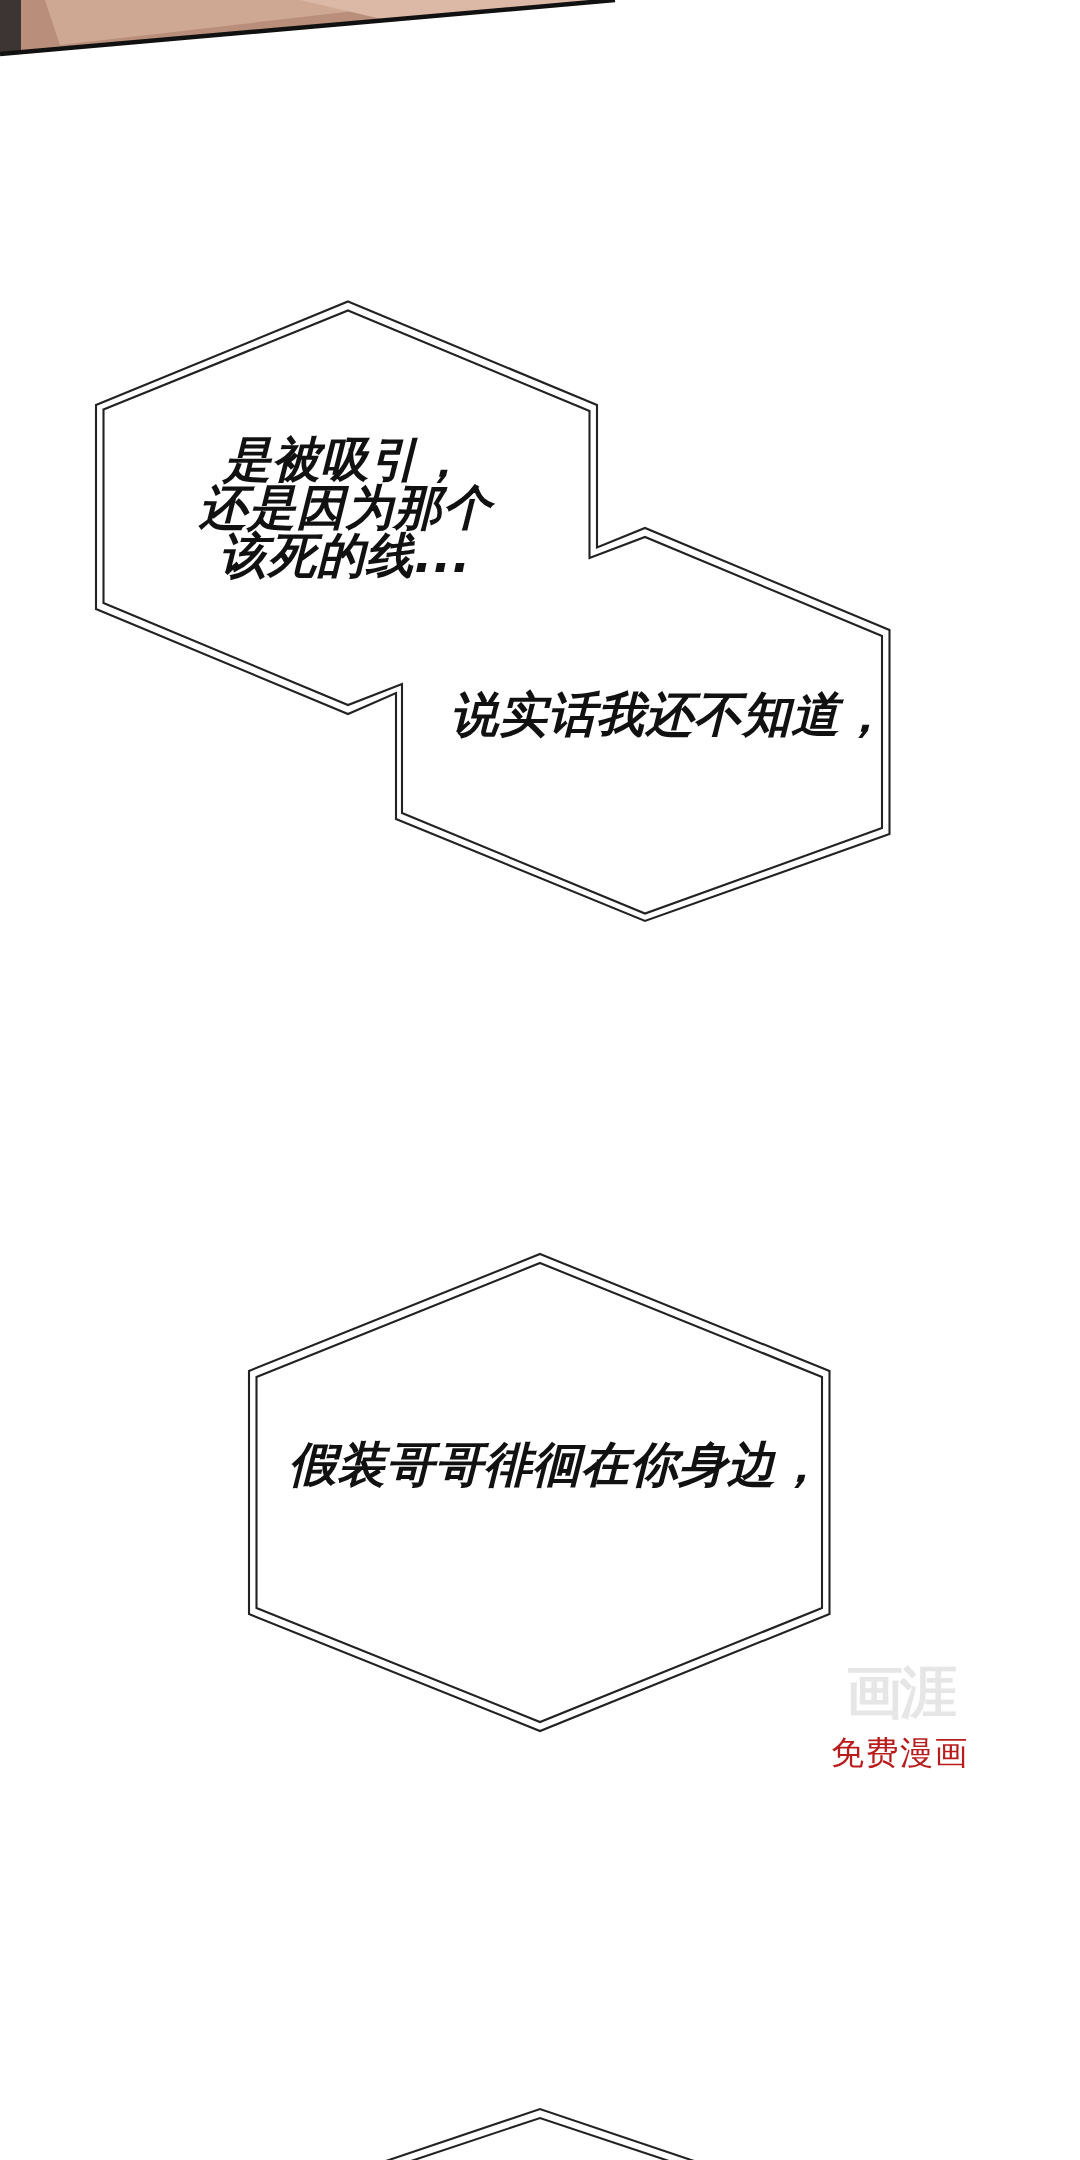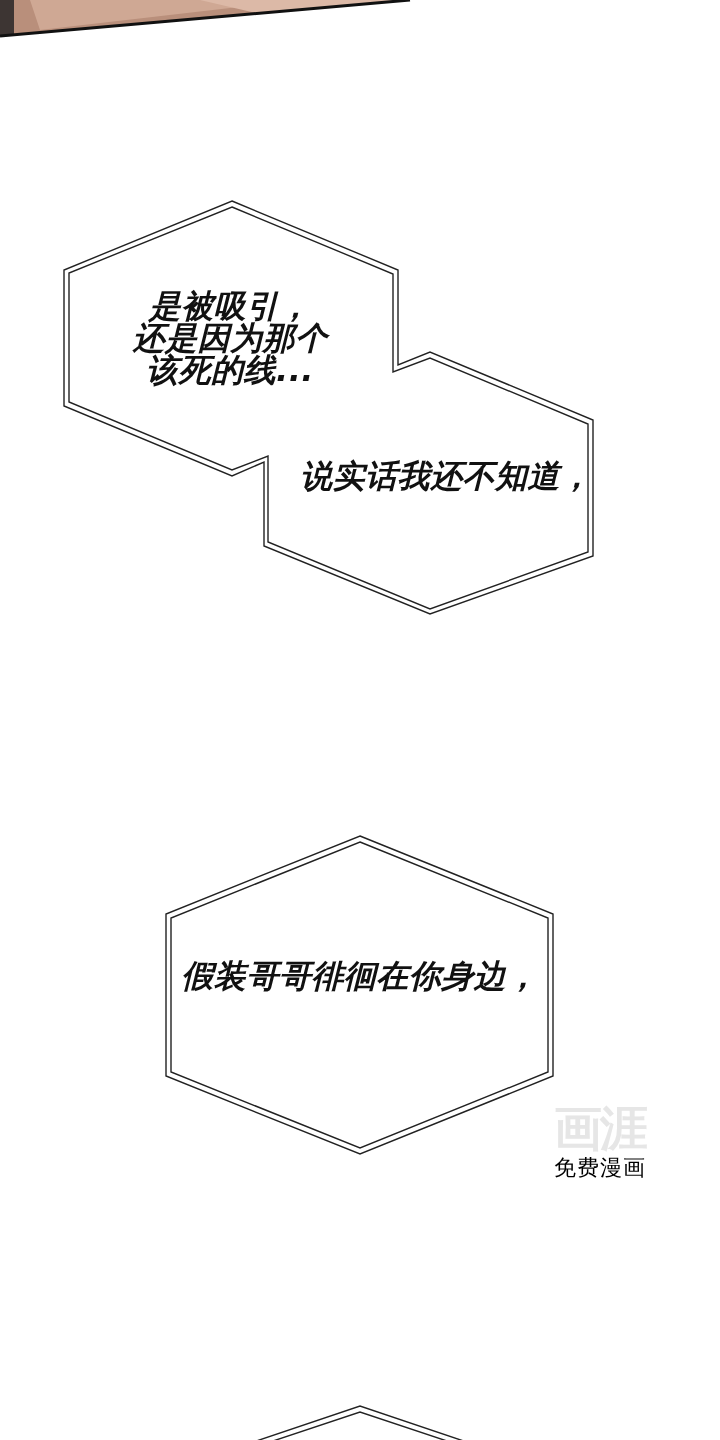--- a/index.html
+++ b/index.html
@@ -1,21 +1,21 @@
 <!DOCTYPE html>
 <html><head>
   <meta charset="utf-8">
   <style>
     html, body { margin: 0; padding: 0; background: #ffffff; }
     body { width: 720px; height: 1440px; position: relative; overflow: hidden; font-family: "DejaVu Sans", "Liberation Sans", sans-serif; }
     .art { position: absolute; left: 0; top: 0; }
     .bubble-text { position: absolute; color: #111; font-weight: bold; font-size: 32px; line-height: 32px; text-align: center; white-space: nowrap; letter-spacing: 0.5px; font-style: italic; }
     .watermark { position: absolute; left: 538px; top: 1100px; width: 124px; text-align: center; color: #e3e3e3; }
-    .wm-logo { font-size: 48px; font-weight: bold; line-height: 56px; letter-spacing: -2px; color: #e6e6e6; }
-    .wm-sub { font-size: 22px; line-height: 28px; color: #000000; letter-spacing: 1px; font-family: Liberation Mono, monospace; }
+    .wm-logo { font-size: 38px; font-weight: bold; line-height: 56px; letter-spacing: -2px; color: #e6e6e6; }
+    .wm-sub { font-size: 22px; line-height: 28px; color: #b91c1c; letter-spacing: 1px; }
   </style>
 </head>
 <body>
 
 <svg class="art" width="720" height="1440" viewBox="0 0 720 1440">
 
   <g>
     <polygon points="0,0 400,0 0,36" fill="#b98f7b"></polygon>
     <polygon points="30,0 300,0 40,30" fill="#cfa894"></polygon>
     <polygon points="200,0 400,0 260,14" fill="#dcb9a7"></polygon>
@@ -44,20 +44,20 @@
 <div class="bubble-text" style="left:120px; top:290px; width:220px;">
   <div>是被吸引，</div>
   <div>还是因为那个</div>
   <div>该死的线...</div>
 </div>
 
 <div class="bubble-text" style="left:300px; top:460px; width:270px;">
   <div>说实话我还不知道，</div>
 </div>
 
-<div class="bubble-text" style="left:180px; top:960px; width:360px;">
+<div class="bubble-text" style="left:191px; top:960px; width:360px;">
   <div>假装哥哥徘徊在你身边，</div>
 </div>
 
 <div class="watermark">
   <div class="wm-logo">画涯</div>
   <div class="wm-sub">免费漫画</div>
 </div>
 
 </body></html>

